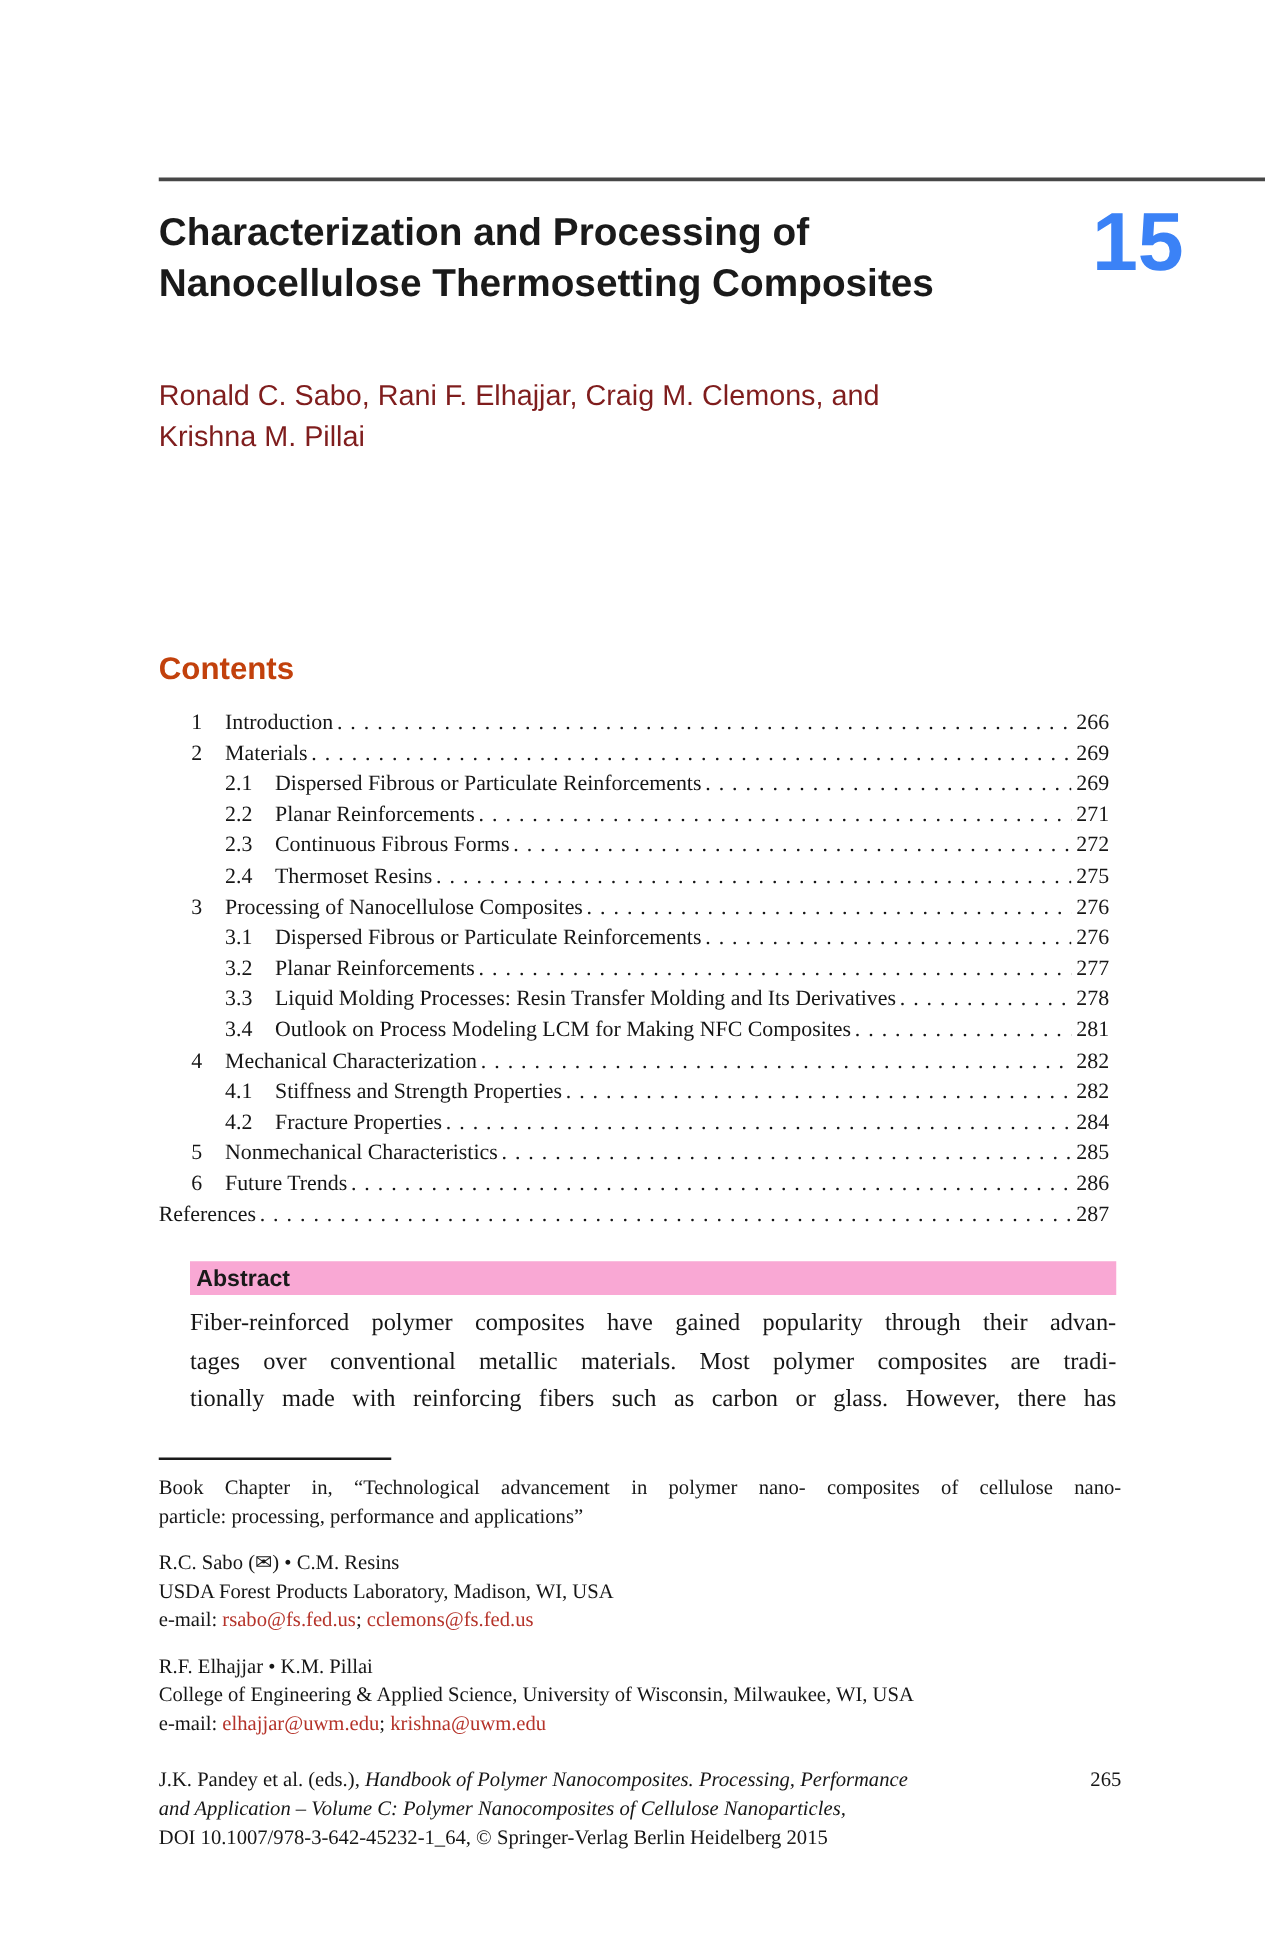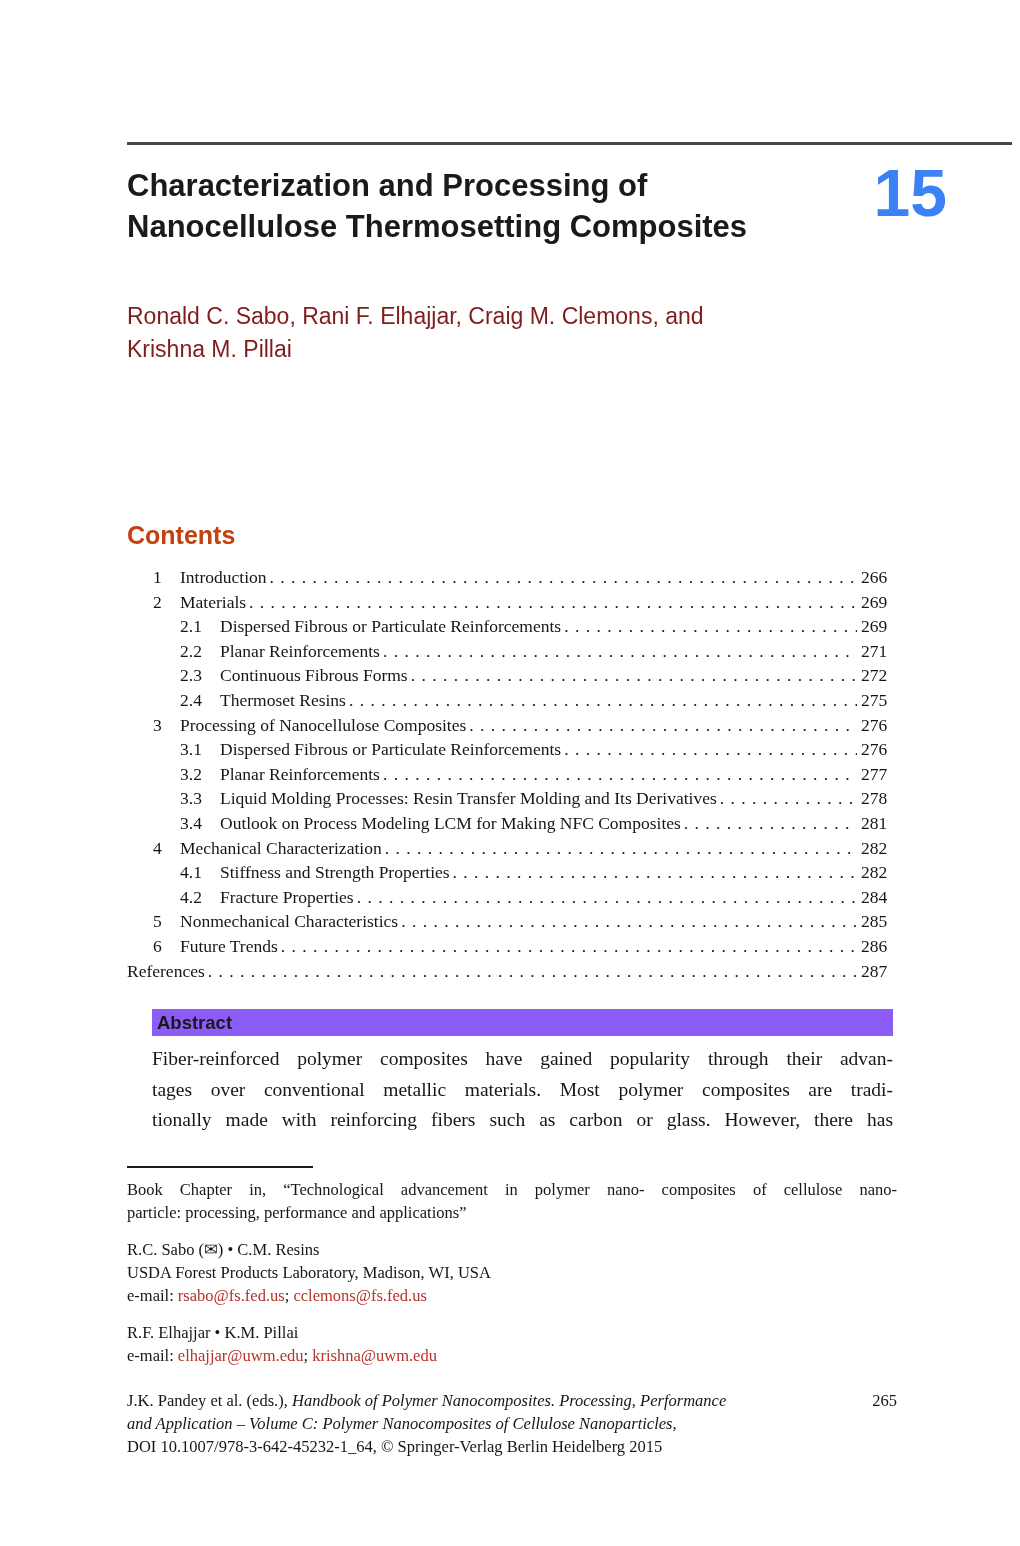--- a/index.html
+++ b/index.html
@@ -28,21 +28,21 @@
   .lvl1 .toc-num{width:27px;}
   .lvl2{padding-left:53px;}
   .lvl2 .toc-num{width:40px;}
   .lvl0{padding-left:0;}
   .toc-label{flex:none;padding-right:3px;}
   .toc-dots{flex:1;overflow:hidden;white-space:nowrap;}
   .toc-dots::after{content:". . . . . . . . . . . . . . . . . . . . . . . . . . . . . . . . . . . . . . . . . . . . . . . . . . . . . . . . . . . . . . . . . . . . . . . . . . . . . . . . . . . . . . . . . . . . . . . . . . . . . . . . . . . . . . . .";letter-spacing:1px;}
   .toc-page{flex:none;width:36px;text-align:left;padding-left:4px;}
 
   .abstract{position:absolute;left:152px;top:1009px;width:741px;}
-  .abstract-bar{background:#8b5cf6;height:27px;display:flex;align-items:center;padding-left:5px;
+  .abstract-bar{background:#f9a8d4;height:27px;display:flex;align-items:center;padding-left:5px;
          font-family:"Liberation Sans",sans-serif;font-weight:bold;font-size:18.5px;color:#1a1a1a;}
   .abstract-text{margin-top:8px;font-size:19.5px;line-height:30.5px;}
   .abs-line{white-space:normal;}
   .just{text-align:justify;text-align-last:justify;}
 
   .fn-rule{position:absolute;left:127px;top:1166px;width:186px;height:2px;background:#1a1a1a;}
 
   .footnotes{position:absolute;left:127px;top:1178px;width:770px;font-size:16.5px;line-height:23px;}
   .fn-para{margin:0 0 14px 0;}
   .fn-line{white-space:normal;}
@@ -195,20 +195,21 @@
     </div>
 
     <div class="fn-para">
       <div class="fn-line"><span>R.C. Sabo (</span><span>✉</span><span>) • C.M. Resins</span></div>
       <div class="fn-line">USDA Forest Products Laboratory, Madison, WI, USA</div>
       <div class="fn-line"><span>e-mail: </span><a class="email">rsabo@fs.fed.us</a><span>; </span><a class="email">cclemons@fs.fed.us</a></div>
     </div>
 
     <div class="fn-para">
       <div class="fn-line">R.F. Elhajjar • K.M. Pillai</div>
+      <div class="fn-line">College of Engineering &amp; Applied Science, University of Wisconsin, Milwaukee, WI, USA</div>
       <div class="fn-line"><span>e-mail: </span><a class="email">elhajjar@uwm.edu</a><span>; </span><a class="email">krishna@uwm.edu</a></div>
     </div>
 
     <div class="footer">
       <span class="pagenum">265</span>
       <div class="fn-line"><span>J.K. Pandey et al. (eds.), </span><i>Handbook of Polymer Nanocomposites. Processing, Performance</i></div>
       <div class="fn-line"><i>and Application – Volume C: Polymer Nanocomposites of Cellulose Nanoparticles,</i></div>
       <div class="fn-line">DOI 10.1007/978-3-642-45232-1_64, © Springer-Verlag Berlin Heidelberg 2015</div>
     </div>
   </div>

